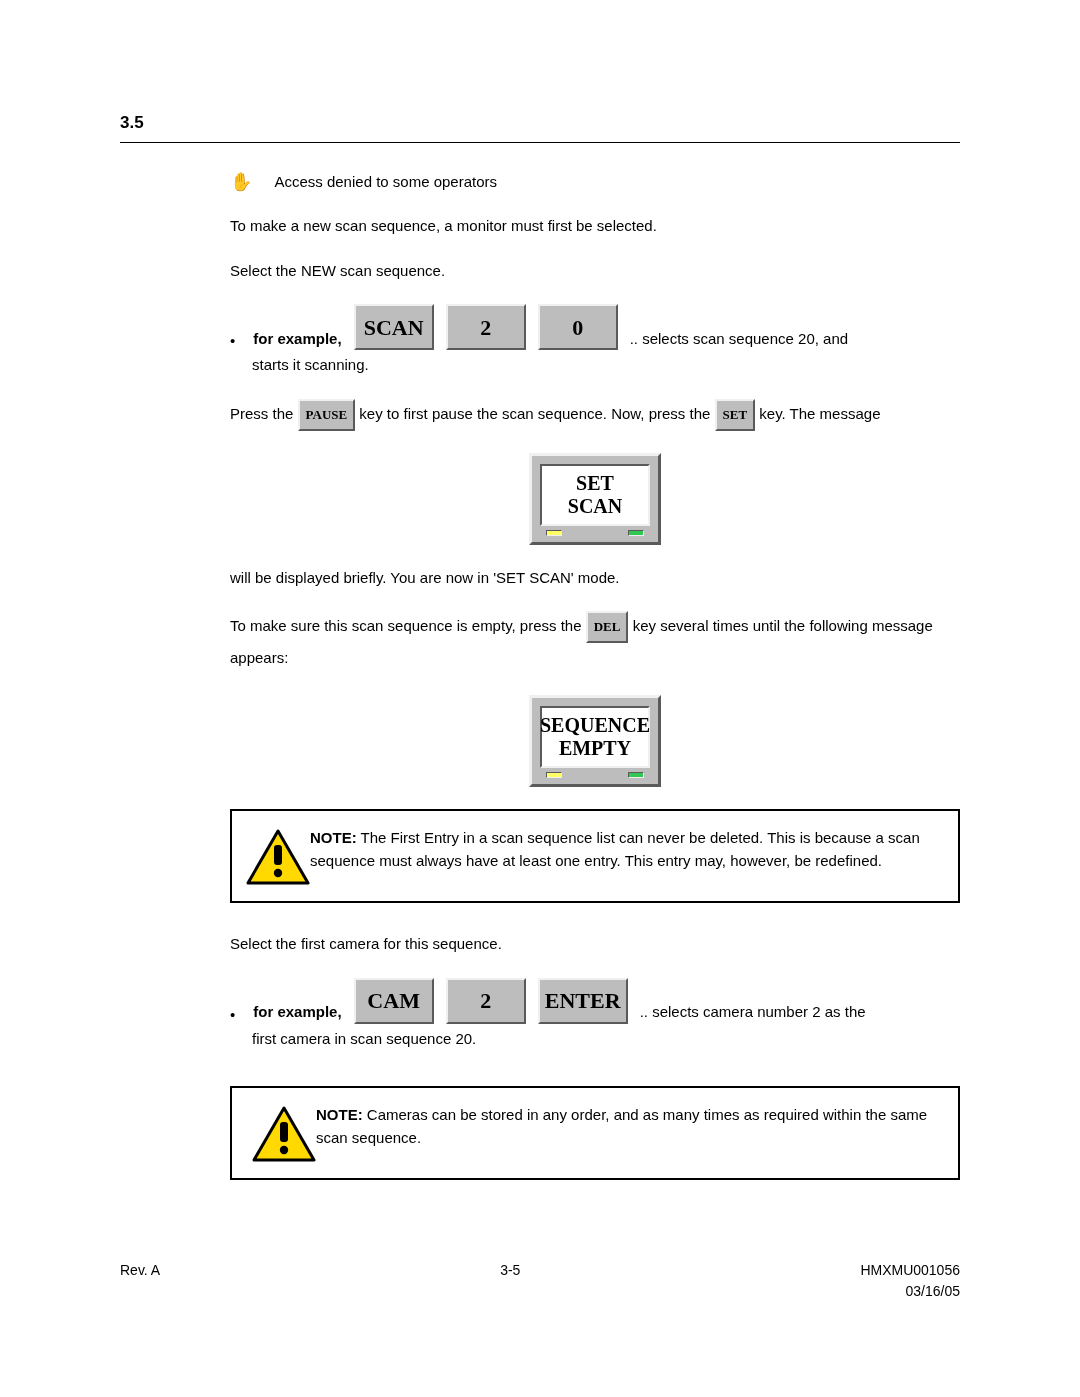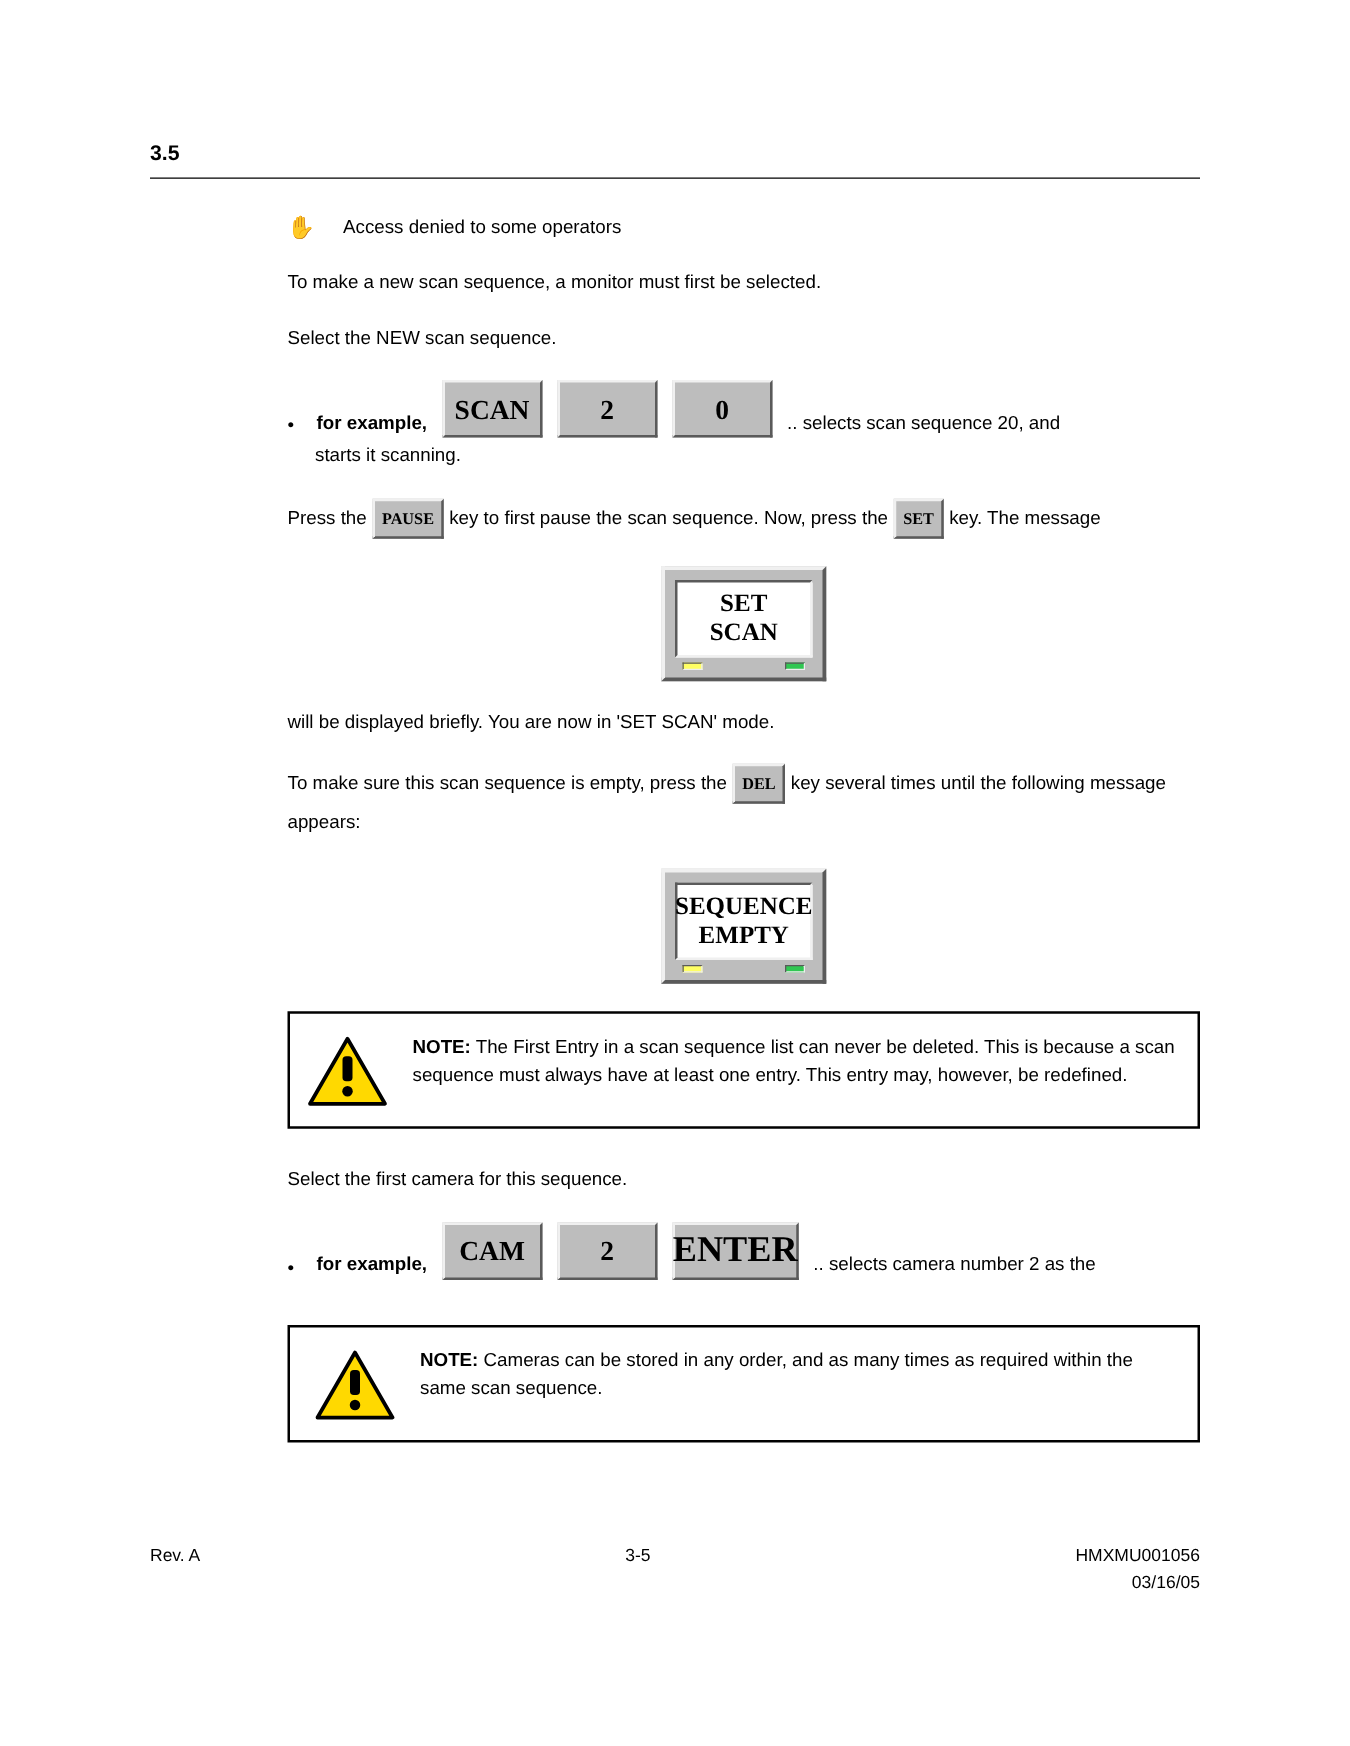--- a/index.html
+++ b/index.html
@@ -77,21 +77,21 @@
       background: #bdbdbd;
       border-top: 2px solid #f0f0f0;
       border-left: 2px solid #f0f0f0;
       border-right: 2px solid #5a5a5a;
       border-bottom: 2px solid #5a5a5a;
       font-family: "Times New Roman", Times, serif;
       font-weight: bold;
       color: #000;
     }
     .key-lg { width: 80px; height: 46px; font-size: 22px; }
-    .key-lg-wide { width: 101px; height: 46px; font-size: 29px; }
+    .key-lg-wide { width: 90px; height: 46px; font-size: 22px; }
     .key-sm { padding: 1px 6px; font-size: 13px; vertical-align: middle; display: inline-flex; }
     .inline-para {
       margin-bottom: 22px;
       line-height: 2;
     }
     .monitor-wrap {
       display: flex;
       justify-content: center;
       margin-bottom: 22px;
     }
@@ -134,21 +134,20 @@
       border-left: 1px solid #5a5a5a;
       border-right: 1px solid #eee;
       border-bottom: 1px solid #eee;
     }
     .led-yellow { background: #ffff63; }
     .led-green { background: #30c752; }
     .note-box {
       border: 2.5px solid #000;
       padding: 16px 18px 16px 14px;
       display: flex;
-      gap: 20px;
       align-items: flex-start;
       margin-bottom: 30px;
     }
     .warn-triangle {
       flex-shrink: 0;
       width: 64px;
       height: 56px;
       margin-top: 2px;
     }
     .note-text { flex: 1; }
@@ -251,20 +250,21 @@
 
     <div class="bullet-line">
       <span class="bullet-dot">•</span>
       <span class="bullet-text-before">for example,</span>
       <span class="key-row">
         <span class="key3d key-lg">CAM</span>
         <span class="key3d key-lg">2</span>
         <span class="key3d key-lg-wide">ENTER</span>
       </span>
       <span class="bullet-text-after">.. selects camera number 2 as the</span>
+      <div class="cont" style="margin-top:4px;">first camera in scan sequence 20.</div>
     </div>
 
     <div class="note-box" style="margin-top:36px;padding-left:20px;">
       <svg class="warn-triangle" viewBox="0 0 64 56">
         <polygon points="32,2 62,54 2,54" fill="#ffd900" stroke="#000" stroke-width="3" stroke-linejoin="round"></polygon>
         <rect x="28" y="16" width="8" height="20" rx="3" fill="#000"></rect>
         <circle cx="32" cy="44" r="4.2" fill="#000"></circle>
       </svg>
       <div class="note-text">
         <b>NOTE:</b><span>  Cameras can be stored in any order, and as many times as required within the same scan sequence.</span>

